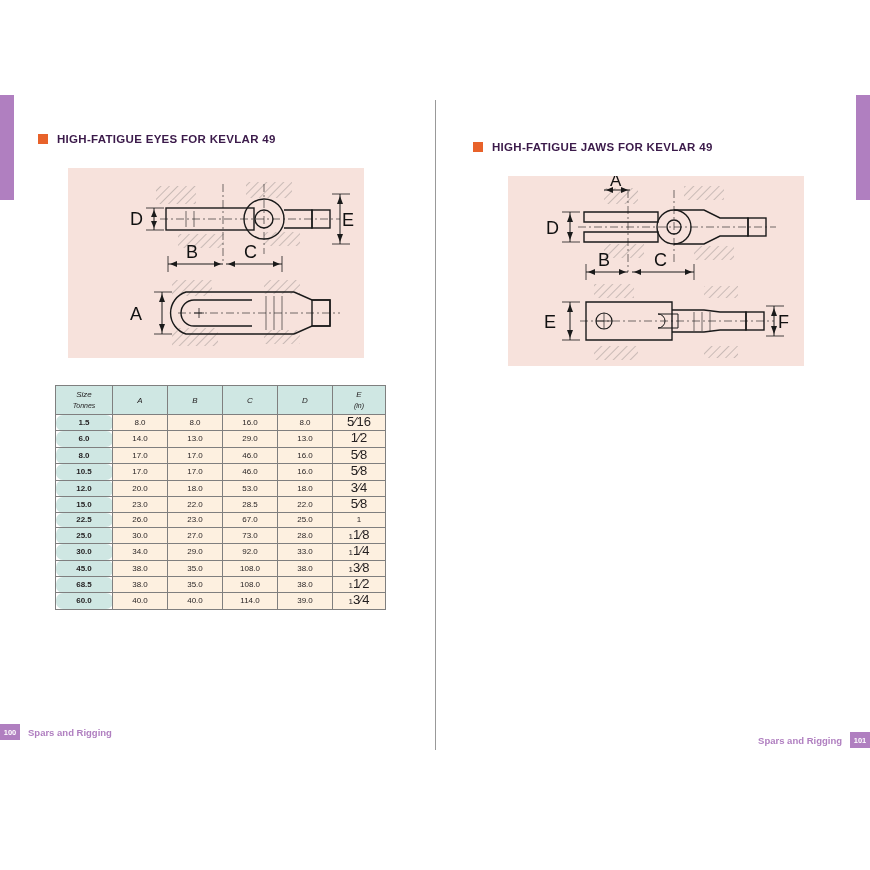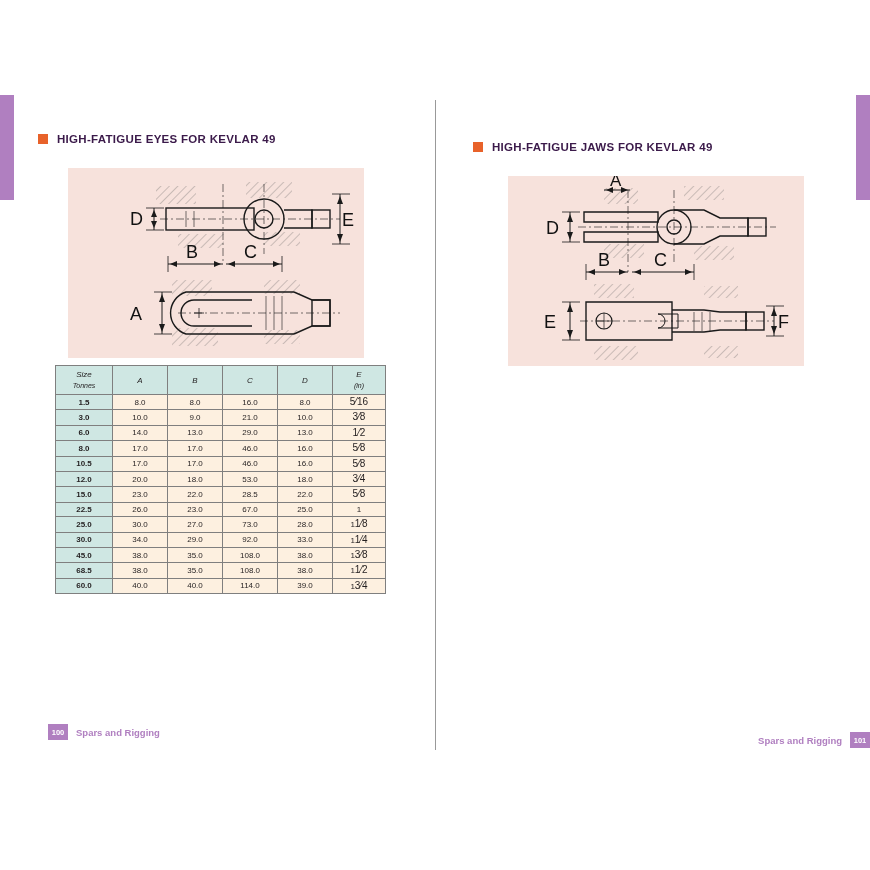--- a/index.html
+++ b/index.html
@@ -74,21 +74,21 @@
     background: #f7e2dc;
   }
   .page-half.left  .illus { left: 68px; top: 168px; width: 296px; height: 190px; }
   .page-half.right .illus { left: 73px; top: 168px; width: 296px; height: 190px; }
 
   .illus svg { display: block; }
 
   
   .tbl-wrap {
     position: absolute;
-    top: 365px;
+    top: 385px;
   }
   .page-half.left  .tbl-wrap { left: 55px; }
 
   table.spec {
     border-collapse: collapse;
     font-size: 8px;
     color: #231f20;
   }
   table.spec th, table.spec td {
     border: 1px solid #7f7f7f;
@@ -107,20 +107,21 @@
   }
   table.spec thead th .sub {
     display: block;
     font-style: italic;
     font-size: 7px;
   }
   table.spec td.size {
     background: #cfe7e3;
     font-weight: bold;
     font-size: 8px;
+    border-radius: 7px;
   }
   table.spec td.val {
     background: #fdf0e0;
   }
   
   .col-size { width: 53px; }
   .col-a { width: 54px; }
   .col-b { width: 54px; }
   .col-c { width: 54px; }
   .col-d { width: 54px; }
@@ -136,38 +137,37 @@
   
   .footer {
     position: absolute;
     top: 724px;
     display: flex;
     align-items: center;
     gap: 8px;
     font-size: 9.5px;
     font-weight: bold;
     color: #b07fc0;
-    padding-left: 48px;
   }
   .footer .pagenum {
     width: 20px;
     height: 16px;
     background: #b07fc0;
     color: #ffffff;
     font-size: 7.5px;
     font-weight: bold;
     display: flex;
     align-items: center;
     justify-content: center;
   }
   .footer.left-f  { left: 0px; }
   .footer.left-f .label { margin-left: 0; }
   .footer.right-f { right: 0px; flex-direction: row; }
 
-  .frac { font-size: 10px; }
+  .frac { font-size: 13px; }
 </style>
 </head>
 <body>
 
 <div id="page">
 
   <div class="side-tab left"></div>
   <div class="side-tab right"></div>
   <div class="gutter"></div>
 
@@ -292,28 +292,20 @@
         <tbody>
             <tr>
               <td class="size col-size">1.5</td>
               <td class="val col-a">8.0</td>
               <td class="val col-b">8.0</td>
               <td class="val col-c">16.0</td>
               <td class="val col-d">8.0</td>
               <td class="val col-e"><span class="frac">5⁄16</span></td>
             </tr>
             <tr>
-              <td class="size col-size">3.0</td>
-              <td class="val col-a">10.0</td>
-              <td class="val col-b">9.0</td>
-              <td class="val col-c">21.0</td>
-              <td class="val col-d">10.0</td>
-              <td class="val col-e"><span class="frac">3⁄8</span></td>
-            </tr>
-            <tr>
               <td class="size col-size">6.0</td>
               <td class="val col-a">14.0</td>
               <td class="val col-b">13.0</td>
               <td class="val col-c">29.0</td>
               <td class="val col-d">13.0</td>
               <td class="val col-e"><span class="frac">1⁄2</span></td>
             </tr>
             <tr>
               <td class="size col-size">8.0</td>
               <td class="val col-a">17.0</td>

